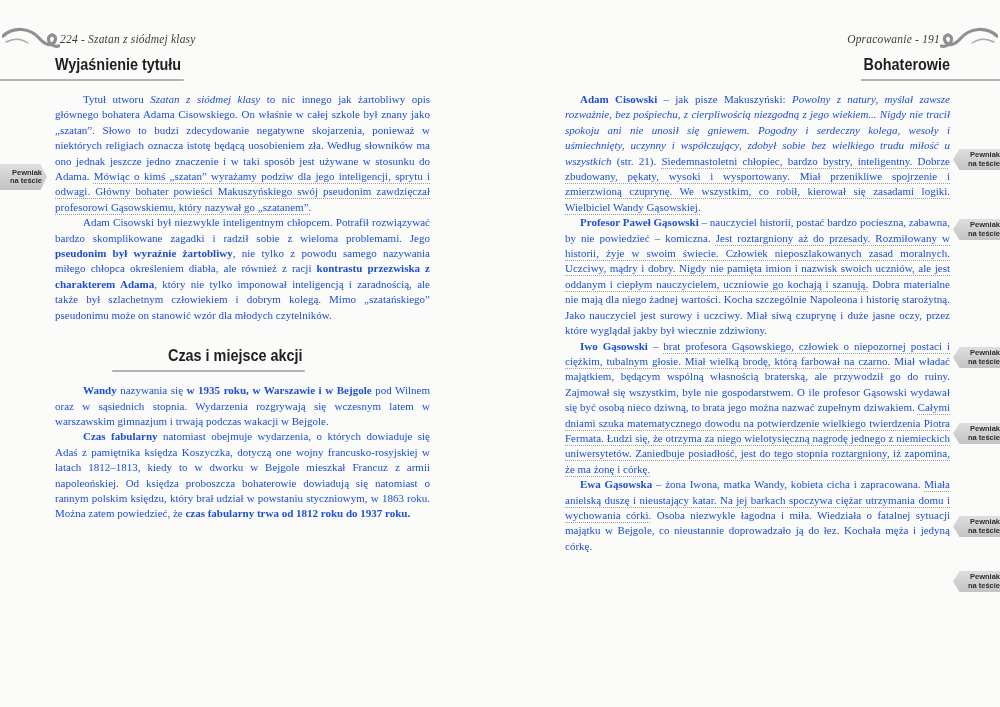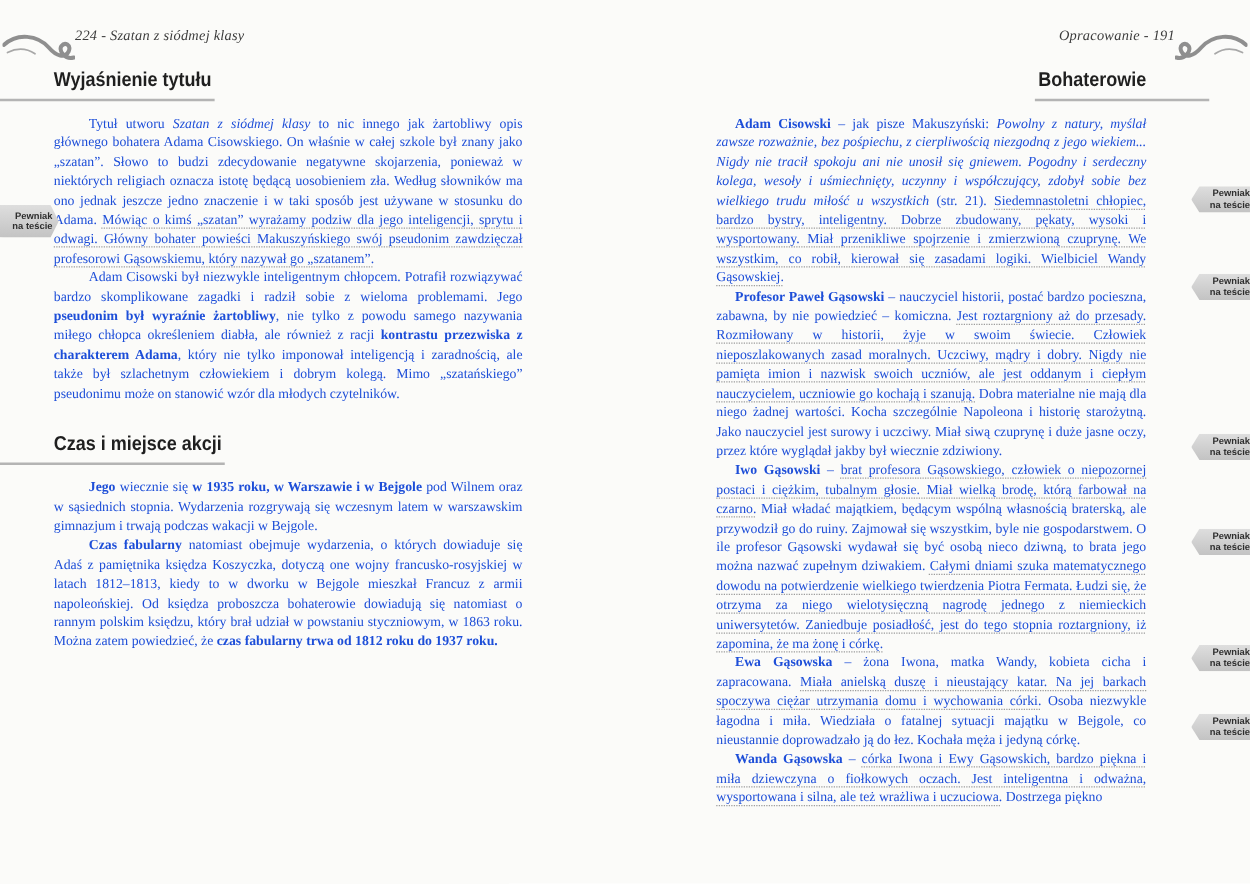--- a/index.html
+++ b/index.html
@@ -5,37 +5,37 @@
   html,body{margin:0;padding:0;}
   #canvas{
     position:relative; width:1000px; height:707px;
     background:var(--page-bg,#fbfbf9);
     overflow:hidden;
     font-family:"Liberation Serif", serif;
     color:#1c1c1c;
   }
   
   .running-head{
-    position:absolute; top:23px;
+    position:absolute; top:33px;
     font-style:italic; font-size:11.5px; color:#3c3c3c;
     letter-spacing:.2px;
   }
   .running-head.left{ left:60px; }
   .running-head.right{ right:60px; text-align:right; }
   
   .flourish{ position:absolute; top:20px; }
   .flourish.left{ left:2px; }
   .flourish.right{ right:2px; transform:scaleX(-1); }
   
   .col{ position:absolute; top:56px; }
-  .col.left{ left:43px; width:375px; }
-  .col.right{ left:532px; width:385px; }
+  .col.left{ left:55px; width:375px; }
+  .col.right{ left:565px; width:385px; }
   
   .sec-head{ margin:0 0 18px 0; }
-  .sec-head.second{ margin-top:24px; }
+  .sec-head.second{ margin-top:24px;text-align:center; }
   .col.right .sec-head{ text-align:right; }
   .sec-title{
     position:relative; display:inline-block;
     font-family:"Liberation Sans", sans-serif;
     font-weight:700; font-size:16px; color:#1f1f1f;
     transform:scaleX(.9); transform-origin:left center;
     white-space:nowrap;
   }
   .col.right .sec-title{ transform-origin:right center; }
   .sec-title::after{
@@ -46,21 +46,21 @@
   .col.left .sec-title::after{ left:-62px; right:-3px; }
   .col.right .sec-title::after{ left:-3px; right:-56px; }
   
   .sec-body{ }
   .para{
     margin:0; text-align:justify;
     font-size:11px; line-height:15.4px;
     color:#1d4ed8;
   }
   .col.left .para{ text-indent:28px; }
-  .col.right .para{ text-indent:15px;margin-left:41px; }
+  .col.right .para{ text-indent:15px; }
   .sec-body.spaced .para + .para{ }
   .para .b{ font-weight:700; }
   .para .i{ font-style:italic; }
   .para .u{
     text-decoration-line:underline;
     text-decoration-style:dotted;
     text-decoration-color:var(--underline-color,#9c9c9c);
     text-decoration-thickness:1px;
     text-underline-offset:2.5px;
     text-decoration-skip-ink:none;
@@ -111,35 +111,34 @@
     </div>
     <div class="sec-body">
         <p class="para"><span>Tytuł utworu </span><span class="i">Szatan z siódmej klasy</span><span> to nic innego jak żartobliwy opis głównego bohatera Adama Cisowskiego. On właśnie w całej szkole był znany jako „szatan”. Słowo to budzi zdecydowanie negatywne skojarzenia, ponieważ w niektórych religiach oznacza istotę będącą uosobieniem zła. Według słowników ma ono jednak jeszcze jedno znaczenie i w taki sposób jest używane w stosunku do Adama. </span><span class="u">Mówiąc o kimś „szatan” wyrażamy podziw dla jego inteligencji, sprytu i odwagi. Główny bohater powieści Makuszyńskiego swój pseudonim zawdzięczał profesorowi Gąsowskiemu, który nazywał go „szatanem”.</span></p>
         <p class="para"><span>Adam Cisowski był niezwykle inteligentnym chłopcem. Potrafił rozwiązywać bardzo skomplikowane zagadki i radził sobie z wieloma problemami. Jego </span><span class="b">pseudonim był wyraźnie żartobliwy</span><span>, nie tylko z powodu samego nazywania miłego chłopca określeniem diabła, ale również z racji </span><span class="b">kontrastu przezwiska z charakterem Adama</span><span>, który nie tylko imponował inteligencją i zaradnością, ale także był szlachetnym człowiekiem i dobrym kolegą. Mimo „szatańskiego” pseudonimu może on stanowić wzór dla młodych czytelników.</span></p>
       </div>
 
     <div class="sec-head second">
       <span class="sec-title">Czas i miejsce akcji</span>
     </div>
     <div class="sec-body spaced">
-        <p class="para"><span class="b">Jego</span><span> wiecznie się </span><span class="b">w 1935 roku, w Warszawie i w Bejgole</span><span> pod Wilnem oraz w sąsiednich stopnia. Wydarzenia rozgrywają się wczesnym latem w warszawskim gimnazjum i trwają podczas wakacji w Bejgole.</span></p>
+        <p class="para"><span class="b">Wandy</span><span> nazywania się </span><span class="b">w 1935 roku, w Warszawie i w Bejgole</span><span> pod Wilnem oraz w sąsiednich stopnia. Wydarzenia rozgrywają się wczesnym latem w warszawskim gimnazjum i trwają podczas wakacji w Bejgole.</span></p>
         <p class="para"><span class="b">Czas fabularny</span><span> natomiast obejmuje wydarzenia, o których dowiaduje się Adaś z pamiętnika księdza Koszyczka, dotyczą one wojny francusko-rosyjskiej w latach 1812–1813, kiedy to w dworku w Bejgole mieszkał Francuz z armii napoleońskiej. Od księdza proboszcza bohaterowie dowiadują się natomiast o rannym polskim księdzu, który brał udział w powstaniu styczniowym, w 1863 roku. Można zatem powiedzieć, że </span><span class="b">czas fabularny trwa od 1812 roku do 1937 roku.</span></p>
       </div>
   </div>
 
   <div class="col right">
     <div class="sec-head">
       <span class="sec-title">Bohaterowie</span>
     </div>
     <div class="sec-body">
         <p class="para"><span class="b">Adam Cisowski</span><span> – jak pisze Makuszyński: </span><span class="i">Powolny z natury, myślał zawsze rozważnie, bez pośpiechu, z cierpliwością niezgodną z jego wiekiem... Nigdy nie tracił spokoju ani nie unosił się gniewem. Pogodny i serdeczny kolega, wesoły i uśmiechnięty, uczynny i współczujący, zdobył sobie bez wielkiego trudu miłość u wszystkich</span><span> (str. 21). </span><span class="u">Siedemnastoletni chłopiec, bardzo bystry, inteligentny. Dobrze zbudowany, pękaty, wysoki i wysportowany. Miał przenikliwe spojrzenie i zmierzwioną czuprynę. We wszystkim, co robił, kierował się zasadami logiki. Wielbiciel Wandy Gąsowskiej.</span></p>
         <p class="para"><span class="b">Profesor Paweł Gąsowski</span><span> – nauczyciel historii, postać bardzo pocieszna, zabawna, by nie powiedzieć – komiczna. </span><span class="u">Jest roztargniony aż do przesady. Rozmiłowany w historii, żyje w swoim świecie. Człowiek nieposzlakowanych zasad moralnych. Uczciwy, mądry i dobry. Nigdy nie pamięta imion i nazwisk swoich uczniów, ale jest oddanym i ciepłym nauczycielem, uczniowie go kochają i szanują.</span><span> Dobra materialne nie mają dla niego żadnej wartości. Kocha szczególnie Napoleona i historię starożytną. Jako nauczyciel jest surowy i uczciwy. Miał siwą czuprynę i duże jasne oczy, przez które wyglądał jakby był wiecznie zdziwiony.</span></p>
         <p class="para"><span class="b">Iwo Gąsowski</span><span> – </span><span class="u">brat profesora Gąsowskiego, człowiek o niepozornej postaci i ciężkim, tubalnym głosie. Miał wielką brodę, którą farbował na czarno.</span><span> Miał władać majątkiem, będącym wspólną własnością braterską, ale przywodził go do ruiny. Zajmował się wszystkim, byle nie gospodarstwem. O ile profesor Gąsowski wydawał się być osobą nieco dziwną, to brata jego można nazwać zupełnym dziwakiem. </span><span class="u">Całymi dniami szuka matematycznego dowodu na potwierdzenie wielkiego twierdzenia Piotra Fermata. Łudzi się, że otrzyma za niego wielotysięczną nagrodę jednego z niemieckich uniwersytetów. Zaniedbuje posiadłość, jest do tego stopnia roztargniony, iż zapomina, że ma żonę i córkę.</span></p>
         <p class="para"><span class="b">Ewa Gąsowska</span><span> – żona Iwona, matka Wandy, kobieta cicha i zapracowana. </span><span class="u">Miała anielską duszę i nieustający katar. Na jej barkach spoczywa ciężar utrzymania domu i wychowania córki.</span><span> Osoba niezwykle łagodna i miła. Wiedziała o fatalnej sytuacji majątku w Bejgole, co nieustannie doprowadzało ją do łez. Kochała męża i jedyną córkę.</span></p>
-        <p class="para"><span class="b">Wanda Gąsowska</span><span> – </span><span class="u">córka Iwona i Ewy Gąsowskich, bardzo piękna i miła dziewczyna o fiołkowych oczach. Jest inteligentna i odważna, wysportowana i silna, ale też wrażliwa i uczuciowa.</span><span> Dostrzega piękno</span></p>
       </div>
   </div>
 
   <div class="tab left-side" style="top:164px">
     <span>Pewniak</span>
     <span>na teście</span>
   </div>
   <div class="tab right-side" style="top:149px">
     <span>Pewniak</span>
     <span>na teście</span>

